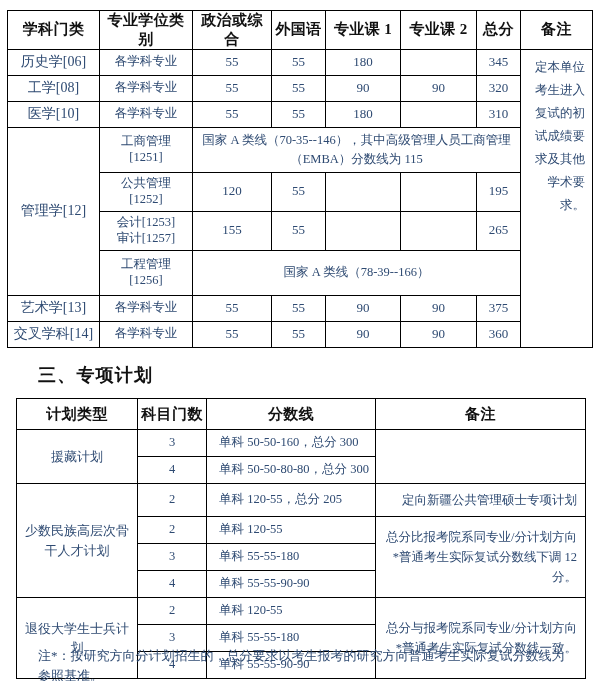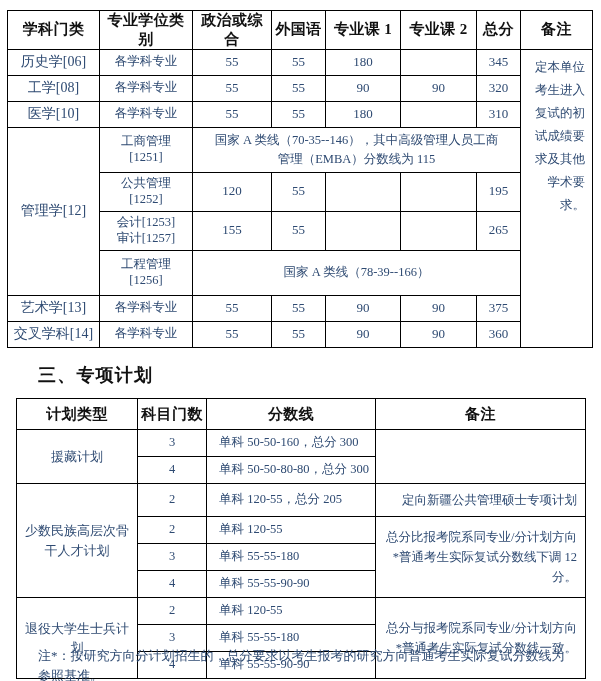--- a/index.html
+++ b/index.html
@@ -48,21 +48,21 @@
   #table-one td.tall { height: 38px; }
   #table-one td.note-col {
     text-align: right;
     vertical-align: top;
     padding: 6px 7px 0 7px;
     line-height: 1.85;
     font-size: 12.5px;
   }
   #table-one td.subject-col { font-size: 14px; }
   #table-one td.major-col   { font-size: 12.5px; }
-  #table-one td.span-line   { font-size: 12.5px; line-height: 1.5; padding: 3px 20px; }
+  #table-one td.span-line   { font-size: 12.5px; line-height: 1.5; padding: 3px 8px; }
 
   
   #section-heading {
     position: absolute;
     left: 38px; top: 363px;
     font-size: 18px;
     font-weight: bold;
     color: #111111;
     letter-spacing: 1.2px;
     font-family: "DejaVu Serif", "Liberation Serif", serif;

